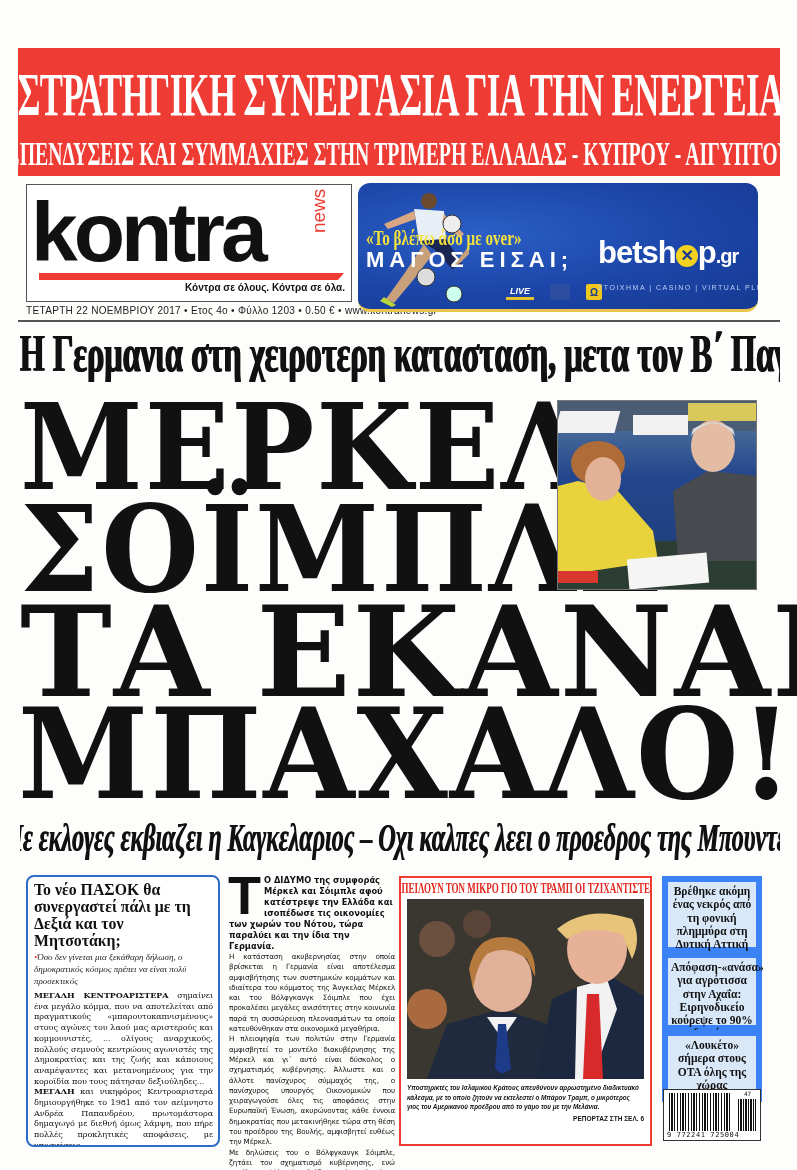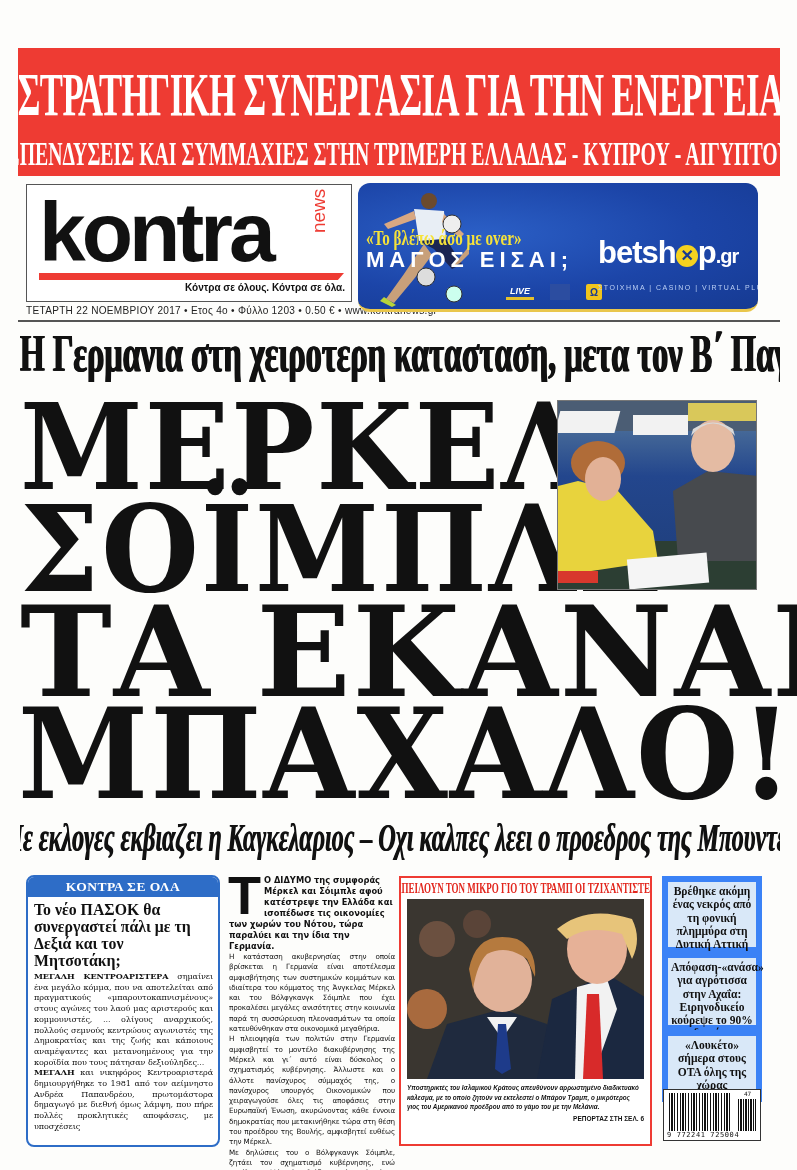--- a/index.html
+++ b/index.html
@@ -23,21 +23,21 @@
     transform: scaleX(0.6); transform-origin: center;
     margin-left: -300px; margin-right: -300px;
   }
 
   
   .masthead {
     position: absolute; left: 26px; top: 184px; width: 326px; height: 118px;
     border: 1px solid #555; background: #fff;
   }
   .logo-word {
-    position: absolute; left: 12px; top: 2px; font-family: "Liberation Sans", sans-serif;
+    position: absolute; left: 4px; top: 2px; font-family: "Liberation Sans", sans-serif;
     font-weight: bold; font-size: 84px; letter-spacing: -4px; color: #111; line-height: 90px;
   }
   .logo-news {
     position: absolute; left: 281px; top: 48px; color: #ee3b33; font-size: 19px;
     transform: rotate(-90deg); transform-origin: left top; font-family: "Liberation Sans", sans-serif;
     letter-spacing: 0px; width: 50px;
   }
   .logo-bar {
     position: absolute; left: 12px; top: 88px; width: 305px; height: 7px; background: #ee3b33;
     clip-path: polygon(0 0, 100% 0, 98% 100%, 0 100%);
@@ -282,22 +282,22 @@
     <rect x="70" y="155" width="80" height="30" fill="#f5f5f5" transform="rotate(-5 110 170)"></rect>
     <rect x="0" y="170" width="40" height="12" fill="#d8382d"></rect>
   </svg>
 </div>
 
 <div class="kicker2">
   <span>Με εκλογες εκβιαζει η Καγκελαριος – Οχι καλπες λεει ο προεδρος της Μπουντεσταγκ</span>
 </div>
 
 <div class="opinion">
-  <div class="head">ΚΟΝΤΡΑ ΣΕ ΟΛΑ</div>
   <h3>Το νέο ΠΑΣΟΚ θα συνεργαστεί πάλι με τη Δεξιά και τον Μητσοτάκη;</h3>
+  <div class="deck"><span class="dot">•</span><span>Όσο δεν γίνεται μια ξεκάθαρη δήλωση, ο δημοκρατικός κόσμος πρέπει να είναι πολύ προσεκτικός</span></div>
   <div class="body">
     <b>ΜΕΓΑΛΗ ΚΕΝΤΡΟΑΡΙΣΤΕΡΑ</b><span> σημαίνει ένα μεγάλο κόμμα, που να αποτελείται από πραγματικούς «μπαρουτοκαπνισμένους» στους αγώνες του λαού μας αριστερούς και κομμουνιστές, ... ολίγους αναρχικούς, πολλούς σεμνούς κεντρώους αγωνιστές της Δημοκρατίας και της ζωής και κάποιους αναμέψαντες και μετανοημένους για την κοροϊδία που τους πάτησαν δεξιούληδες...</span><br>
     <b>ΜΕΓΑΛΗ</b><span> και νικηφόρος Κεντροαριστερά δημιουργήθηκε το 1981 από τον αείμνηστο Ανδρέα Παπανδρέου, πρωτομάστορα δημαγωγό με διεθνή όμως λάμψη, που πήρε πολλές προκλητικές αποφάσεις, με υποσχέσεις</span>
   </div>
 
 </div>
 
 <div class="article">
   <div class="dropcap">Τ</div>
   <div class="lead">Ο ΔΙΔΥΜΟ της συμφοράς Μέρκελ και Σόιμπλε αφού κατέστρεψε την Ελλάδα και ισοπέδωσε τις οικονομίες των χωρών του Νότου, τώρα παραλύει και την ίδια την Γερμανία.</div>

